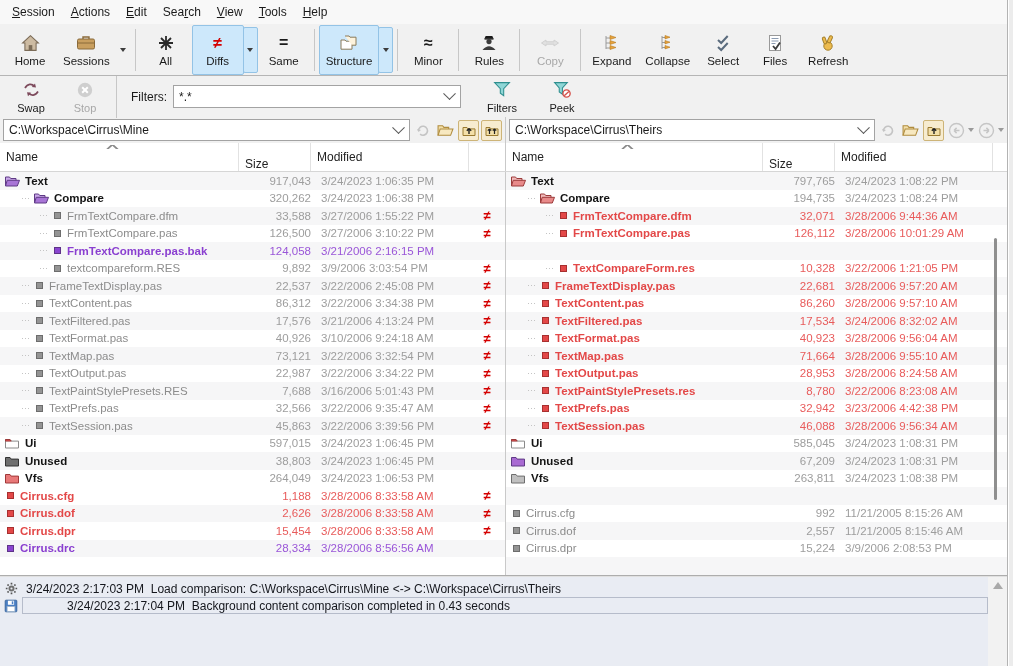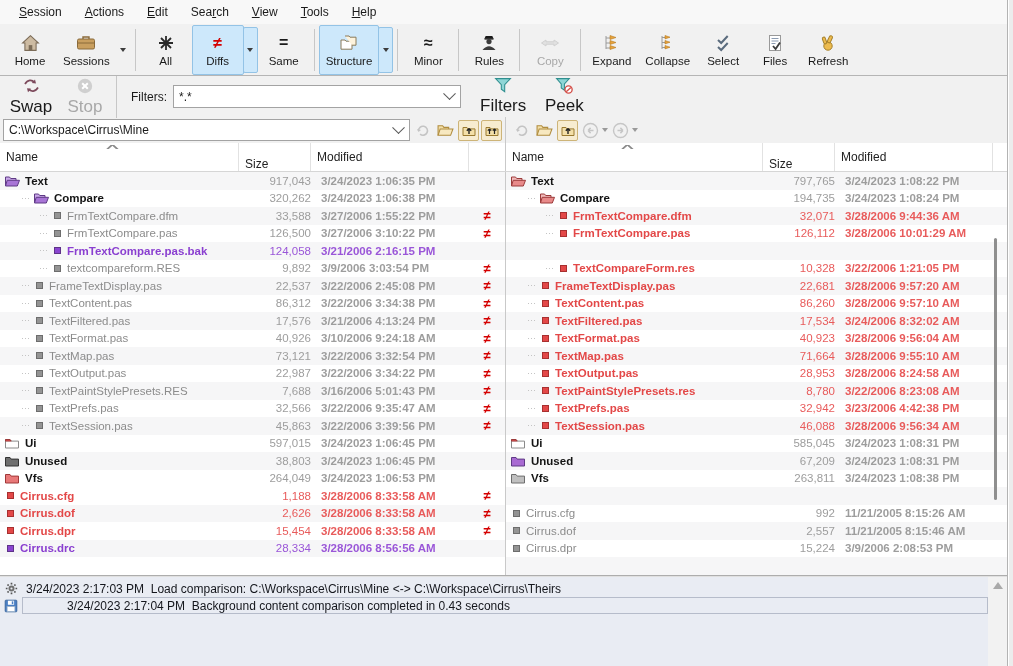--- a/index.html
+++ b/index.html
@@ -1,39 +1,39 @@
 <!DOCTYPE html>
 <html><head>
 <meta charset="utf-8">
 <style>
   html,body{margin:0;padding:0;background:#fff;}
   .app{position:relative;width:1013px;height:666px;font-family:"Liberation Sans",sans-serif;font-size:12px;color:#1a1a1a;overflow:hidden;background:#fff;}
   .content{position:absolute;left:0;top:0;width:1008px;height:666px;border-right:1px solid #b3b3b3;box-sizing:border-box;}
   .right-strip{position:absolute;right:0;top:0;width:4px;height:666px;background:#ececec;}
   
   .menubar{height:24px;background:#f8f8f8;display:flex;align-items:center;padding-left:4px;}
-  .menu-item{padding:3px 8px;cursor:default;margin-left:7px;}
+  .menu-item{padding:3px 8px;cursor:default;}
   .menu-item .u{text-decoration:underline;}
   
   .toolbar{background:#f1f1f1;display:flex;align-items:center;}
   .tb1{height:51px;border-bottom:1px solid #b5b5b5;padding-left:4px;}
   .tb2{height:41px;padding-left:4px;}
   .tbtn{display:flex;flex-direction:column;align-items:center;justify-content:center;gap:2px;min-width:38px;height:44px;padding:2px 6px;border:1px solid transparent;border-radius:2px;}
   .tbtn .lbl{font-size:11.5px;color:#1a1a1a;white-space:nowrap;}
   .tbtn.active{background:#cde8fb;border-color:#93c3e6;}
   .tbtn.disabled .lbl{color:#a8a8a8;}
   .tarrow{width:13px;height:44px;display:flex;align-items:center;justify-content:center;border:1px solid transparent;border-radius:2px;margin-left:-1px;}
   .tarrow.active{background:#cde8fb;border-color:#93c3e6;}
   .tri-down{width:0;height:0;border-left:3.5px solid transparent;border-right:3.5px solid transparent;border-top:4px solid #3c3c3c;}
   .tsep{width:1px;height:42px;background:#c7c7c7;margin:0 4px;}
   .ticon{height:20px;display:flex;align-items:center;justify-content:center;}
   .glyph{font-weight:bold;font-size:16px;line-height:18px;}
   .glyph.red{color:#d40000;}
   .sbtn{display:flex;flex-direction:column;align-items:center;justify-content:center;gap:2px;min-width:44px;height:38px;padding:1px 5px;}
-  .sbtn .lbl{font-size:17px;}
+  .sbtn .lbl{font-size:11px;}
   .sbtn.disabled .lbl{color:#a8a8a8;}
   .filters-label{margin:0 6px 0 10px;}
   .combo{background:#fff;border:1px solid #a3a3a3;height:23px;display:flex;align-items:center;padding-left:5px;box-sizing:border-box;}
   .combo .chev{margin-left:auto;margin-right:6px;width:8px;height:8px;border-right:1.4px solid #5a5a5a;border-bottom:1.4px solid #5a5a5a;transform:rotate(45deg) translate(-2px,-2px);}
   .filter-combo{width:288px;}
   
   .pathrow{height:26px;background:#f1f1f1;display:flex;align-items:center;}
   .path-half{display:flex;align-items:center;height:100%;box-sizing:border-box;}
   .path-left{width:506px;border-right:1px solid #c9c9c9;padding:0 3px;}
   .path-right{flex:1;padding:0 3px;}
@@ -55,21 +55,21 @@
   .sort-caret{position:absolute;left:46%;top:-2px;color:#8a8a8a;font-weight:bold;transform:scaleX(1.9) scaleY(0.75);font-size:12px;}
   
   .panes{display:flex;height:403px;background:#fff;position:relative;}
   .pane{box-sizing:border-box;overflow:hidden;}
   .pane-left{width:506px;border-right:1px solid #c9c9c9;}
   .pane-right{flex:1;position:relative;}
   .row{display:flex;align-items:center;height:17.5px;font-size:11.5px;}
   .row.alt{background:#f6f6f7;}
   .cell-name{flex:1;display:flex;align-items:center;overflow:hidden;padding-left:4px;white-space:nowrap;}
   .cell-size{width:72px;text-align:right;white-space:nowrap;}
-  .cell-mod{width:148px;padding-left:10px;white-space:nowrap;font-weight:bold;}
+  .cell-mod{width:148px;padding-left:10px;white-space:nowrap;}
   .cell-diff{width:36px;text-align:center;color:#d40000;font-weight:bold;font-size:13px;}
   .cell-pad{width:14px;}
   .guide{width:18px;height:100%;flex:none;background-image:repeating-linear-gradient(to bottom,#c4c4c4 0 1px,transparent 1px 3px);background-size:1px 100%;background-repeat:no-repeat;background-position:8px 0;}
   .stub{width:9px;height:1px;flex:none;background-image:repeating-linear-gradient(to right,#c4c4c4 0 1px,transparent 1px 3px);margin-right:2px;}
   .fi{width:17px;height:14px;flex:none;display:flex;align-items:center;margin-right:4px;}
   .sq{width:7px;height:7px;flex:none;margin:0 6px 0 3px;box-sizing:border-box;}
   .sq.gray{background:#949494;border:1px solid #6d6d6d;}
   .sq.red{background:#e34848;border:1px solid #a83030;}
   .sq.purple{background:#8a45d0;border:1px solid #5e3388;}
   .nm-gray{color:#8c8c8c;}
@@ -324,20 +324,24 @@
             </svg>
         </span>
         <span class="pbtn boxed">
           <svg width="14" height="13" viewBox="0 0 14 13">
               <path d="M1 11.5 v-8 h4 l1 1.4 h7 v6.6 Z" fill="#f3dfa8" stroke="#9a7a30"></path>
               <path d="M4.5 10 V4.8 M4.5 4.8 l-1.7 1.8 M4.5 4.8 l1.7 1.8 M9.5 10 V4.8 M9.5 4.8 l-1.7 1.8 M9.5 4.8 l1.7 1.8" stroke="#222" stroke-width="1.2" fill="none"></path>
             </svg>
         </span>
       </div>
       <div class="path-half path-right">
+        <div class="combo path-combo">
+          <span>C:\Workspace\Cirrus\Theirs</span>
+          <span class="chev"></span>
+        </div>
         <span class="pbtn">
           <svg width="16" height="16" viewBox="0 0 16 16">
               <path d="M3.5 9 a4.5 4.5 0 1 1 1.6 3.2" stroke="#c4c4c4" fill="none" stroke-width="1.6"></path>
               <path d="M2 7 l1.5 3 l2.5 -2 Z" fill="#c4c4c4"></path>
             </svg>
         </span>
         <span class="pbtn">
           <svg width="17" height="14" viewBox="0 0 16 13">
               <path d="M1 11.5 V2.5 h4.3 l1.2 1.5 H11 v2" fill="#f3dfa8" stroke="#b08c3e"></path>
               <path d="M3 5.5 h12 l-2.2 6 H1 Z" fill="#f7e8c0" stroke="#b08c3e"></path>

